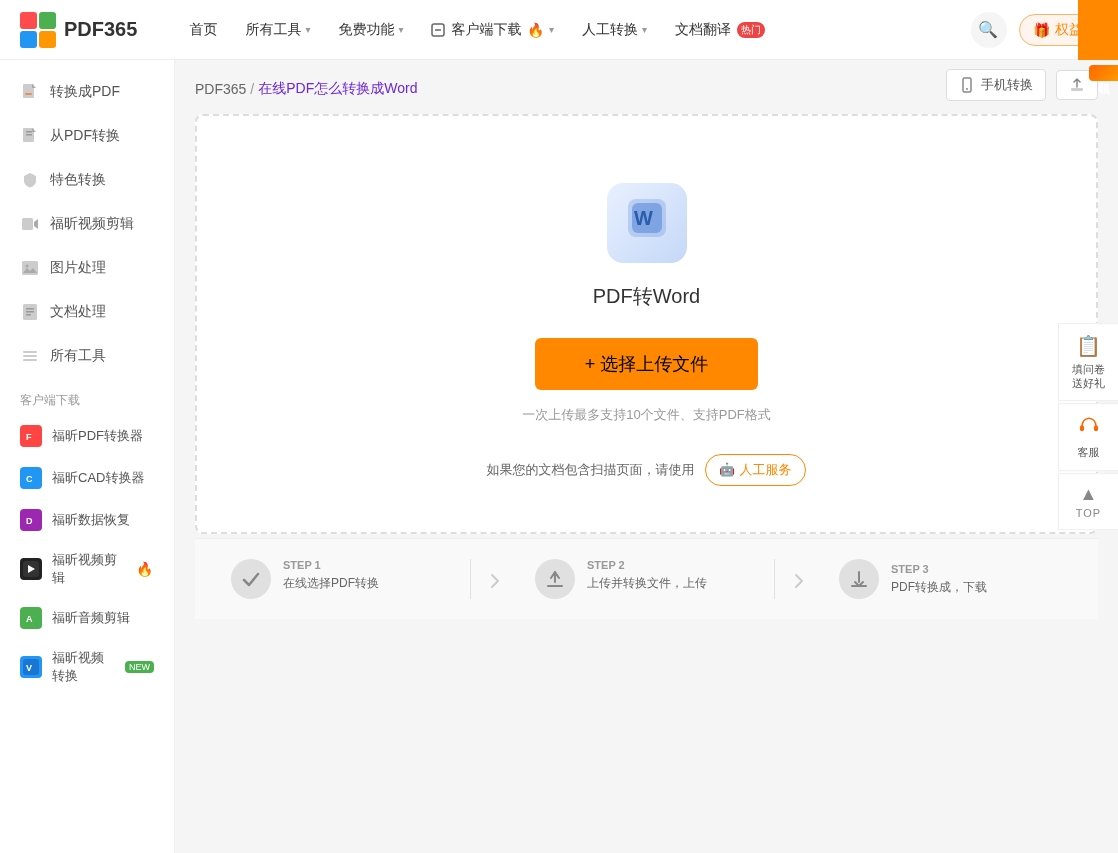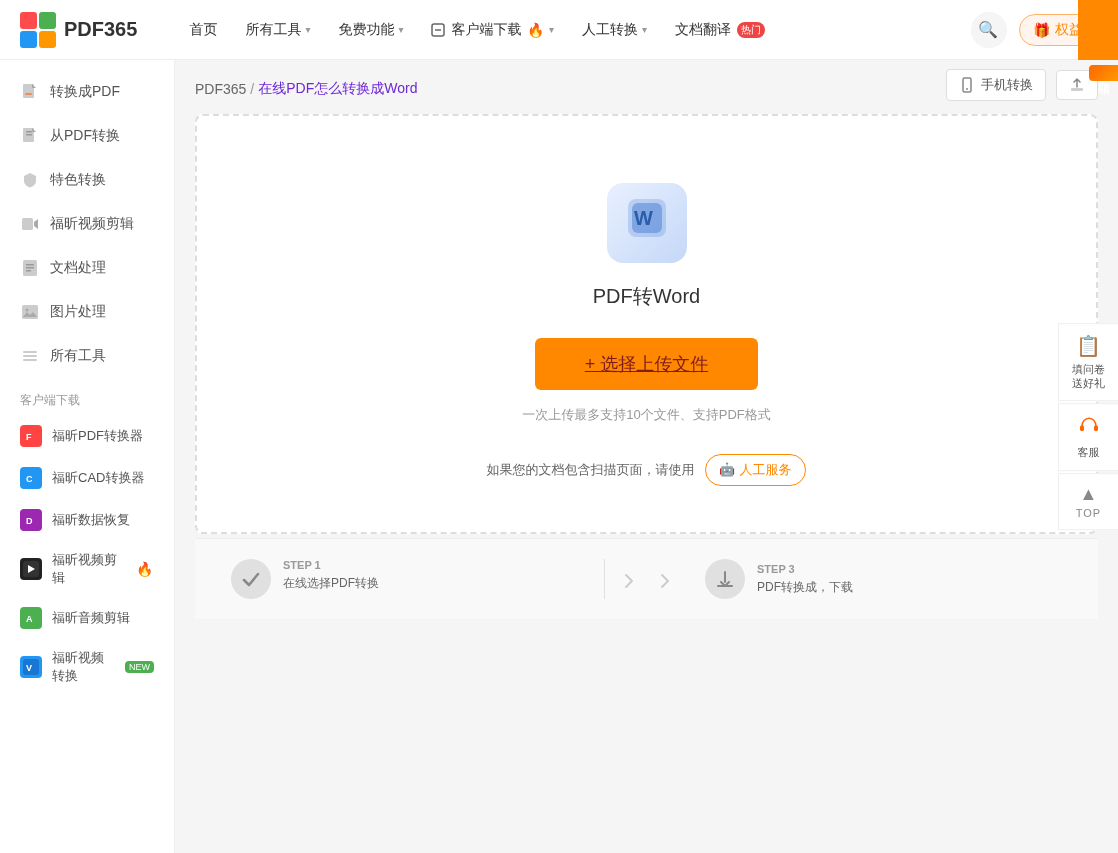--- a/index.html
+++ b/index.html
@@ -248,31 +248,30 @@
       color: #4a7dd4;
     }
     .upload-title {
       font-size: 20px;
       color: #333;
       margin-bottom: 28px;
       font-weight: 500;
     }
     .upload-btn {
       background: #ff8800;
-      color: #7f1d1d;
+      color: #000000;
       border: none;
       border-radius: 6px;
       padding: 14px 50px;
       font-size: 18px;
       cursor: pointer;
       display: flex;
       align-items: center;
       gap: 8px;
       margin-bottom: 16px;
-      text-decoration: underline;
     }
     .upload-hint {
       color: #999;
       font-size: 13px;
       margin-bottom: 30px;
     }
     .manual-service {
       display: flex;
       align-items: center;
       gap: 10px;
@@ -464,37 +463,37 @@
         <svg width="18" height="18" viewBox="0 0 18 18">
             <rect x="1" y="3" width="11" height="12" rx="1.5" fill="#ccc"></rect>
             <path d="M13 7l4-3v10l-4-3V7z" fill="#aaa"></path>
           </svg>
       </span>
       <span>福昕视频剪辑</span>
     </div>
     <div class="sidebar-item">
       <span class="sidebar-icon">
         <svg width="18" height="18" viewBox="0 0 18 18">
+            <rect x="1" y="2" width="16" height="14" rx="1.5" fill="#ccc"></rect>
+            <circle cx="6" cy="7" r="1.5" fill="#aaa"></circle>
+            <path d="M2 14l4-5 3 3 3-3 4 5H2z" fill="#aaa"></path>
+          </svg>
+      </span>
+      <span>图片处理</span>
+    </div>
+    <div class="sidebar-item">
+      <span class="sidebar-icon">
+        <svg width="18" height="18" viewBox="0 0 18 18">
             <rect x="2" y="1" width="14" height="16" rx="1.5" fill="#ccc"></rect>
             <rect x="5" y="5" width="8" height="1.5" rx="0.5" fill="#999"></rect>
             <rect x="5" y="8" width="8" height="1.5" rx="0.5" fill="#999"></rect>
             <rect x="5" y="11" width="5" height="1.5" rx="0.5" fill="#999"></rect>
           </svg>
       </span>
       <span>文档处理</span>
-    </div>
-    <div class="sidebar-item">
-      <span class="sidebar-icon">
-        <svg width="18" height="18" viewBox="0 0 18 18">
-            <rect x="1" y="2" width="16" height="14" rx="1.5" fill="#ccc"></rect>
-            <circle cx="6" cy="7" r="1.5" fill="#aaa"></circle>
-            <path d="M2 14l4-5 3 3 3-3 4 5H2z" fill="#aaa"></path>
-          </svg>
-      </span>
-      <span>图片处理</span>
     </div>
     <div class="sidebar-item">
       <span class="sidebar-icon">
         <svg width="18" height="18" viewBox="0 0 18 18">
             <rect x="2" y="4" width="14" height="2" rx="1" fill="#ccc"></rect>
             <rect x="2" y="8" width="14" height="2" rx="1" fill="#ccc"></rect>
             <rect x="2" y="12" width="14" height="2" rx="1" fill="#ccc"></rect>
           </svg>
       </span>
       <span>所有工具</span>
@@ -618,20 +617,32 @@
         </div>
         <div class="step-content">
           <div class="step-label">STEP 1</div>
           <div class="step-desc">在线选择PDF转换</div>
         </div>
       </div>
       <div style="display:flex;align-items:center;padding-top:10px;">
         <svg width="24" height="24" viewBox="0 0 24 24">
             <path d="M9 18l6-6-6-6" stroke="#ccc" stroke-width="2" fill="none" stroke-linecap="round" stroke-linejoin="round"></path>
           </svg>
+      </div>
+      <div class="step-item">
+        <div class="step-icon-circle">
+          <svg width="22" height="22" viewBox="0 0 22 22">
+              <path d="M11 4v10M7 10l4-6 4 6" stroke="#888" stroke-width="2" fill="none" stroke-linecap="round" stroke-linejoin="round"></path>
+              <line x1="4" y1="18" x2="18" y2="18" stroke="#888" stroke-width="2" stroke-linecap="round"></line>
+            </svg>
+        </div>
+        <div class="step-content">
+          <div class="step-label">STEP 2</div>
+          <div class="step-desc">上传并转换文件，上传</div>
+        </div>
       </div>
       <div style="display:flex;align-items:center;padding-top:10px;">
         <svg width="24" height="24" viewBox="0 0 24 24">
             <path d="M9 18l6-6-6-6" stroke="#ccc" stroke-width="2" fill="none" stroke-linecap="round" stroke-linejoin="round"></path>
           </svg>
       </div>
       <div class="step-item">
         <div class="step-icon-circle">
           <svg width="22" height="22" viewBox="0 0 22 22">
               <path d="M11 4v10M7 14l4 4 4-4" stroke="#888" stroke-width="2" fill="none" stroke-linecap="round" stroke-linejoin="round"></path>

